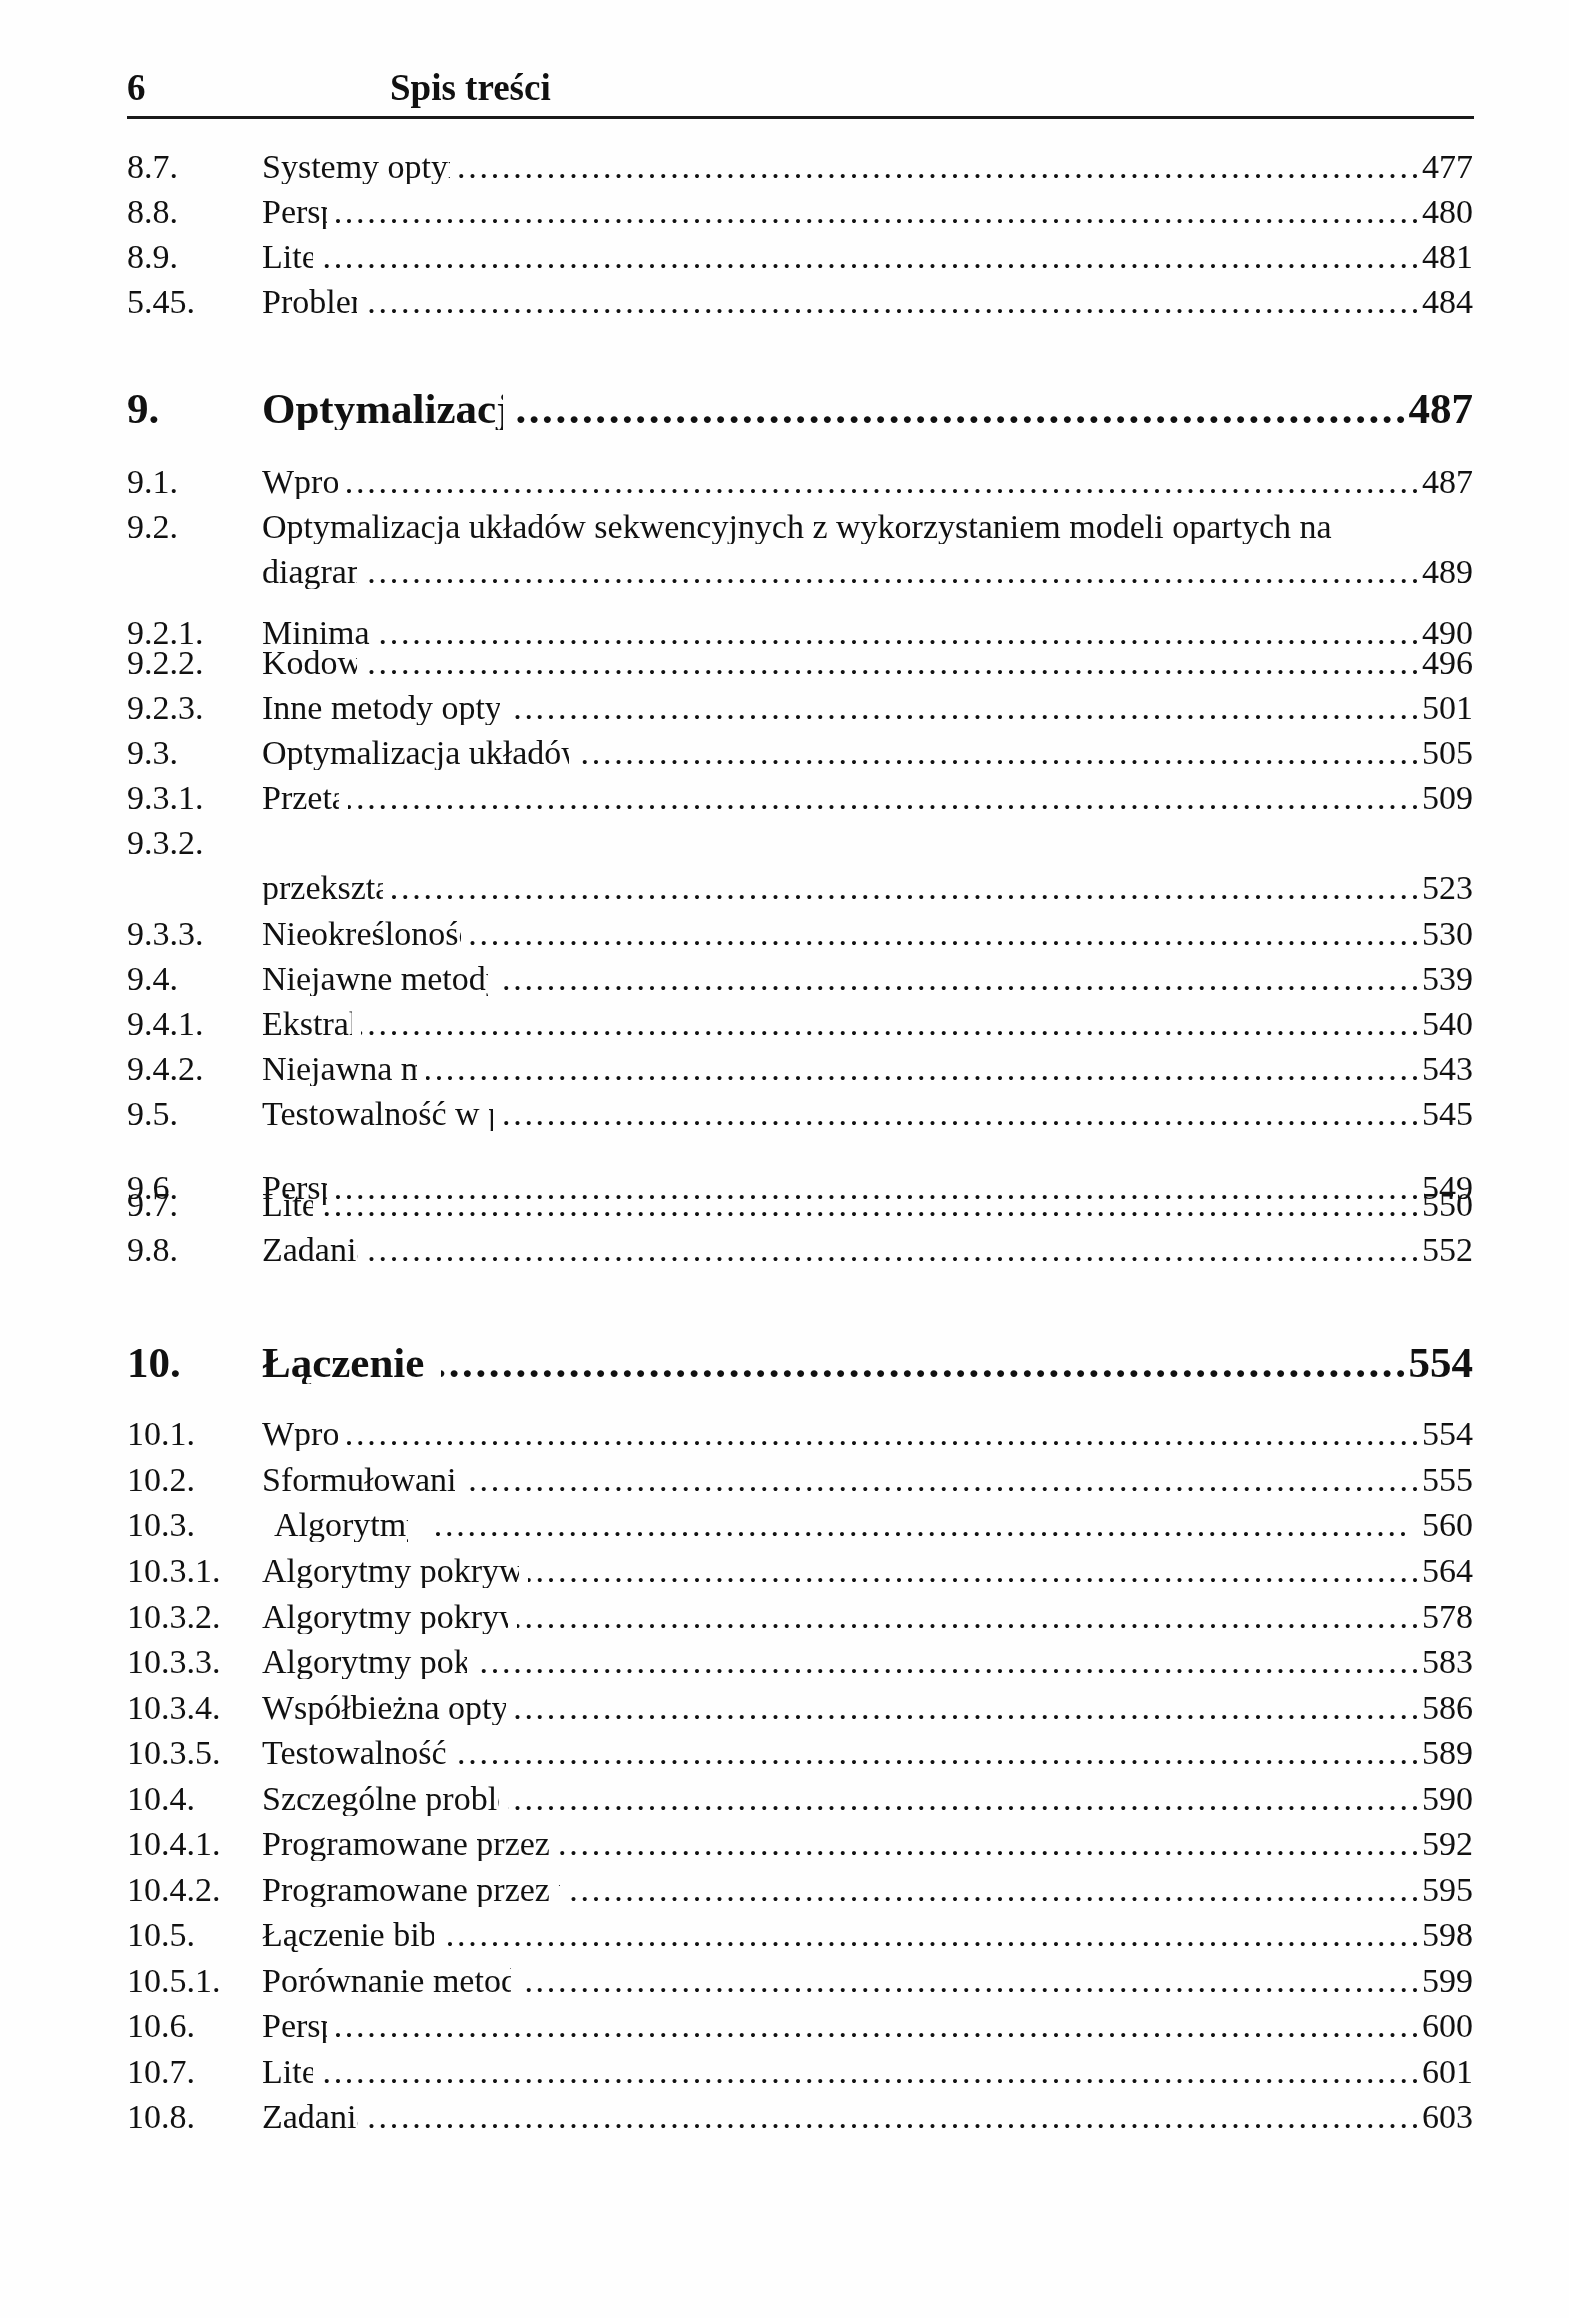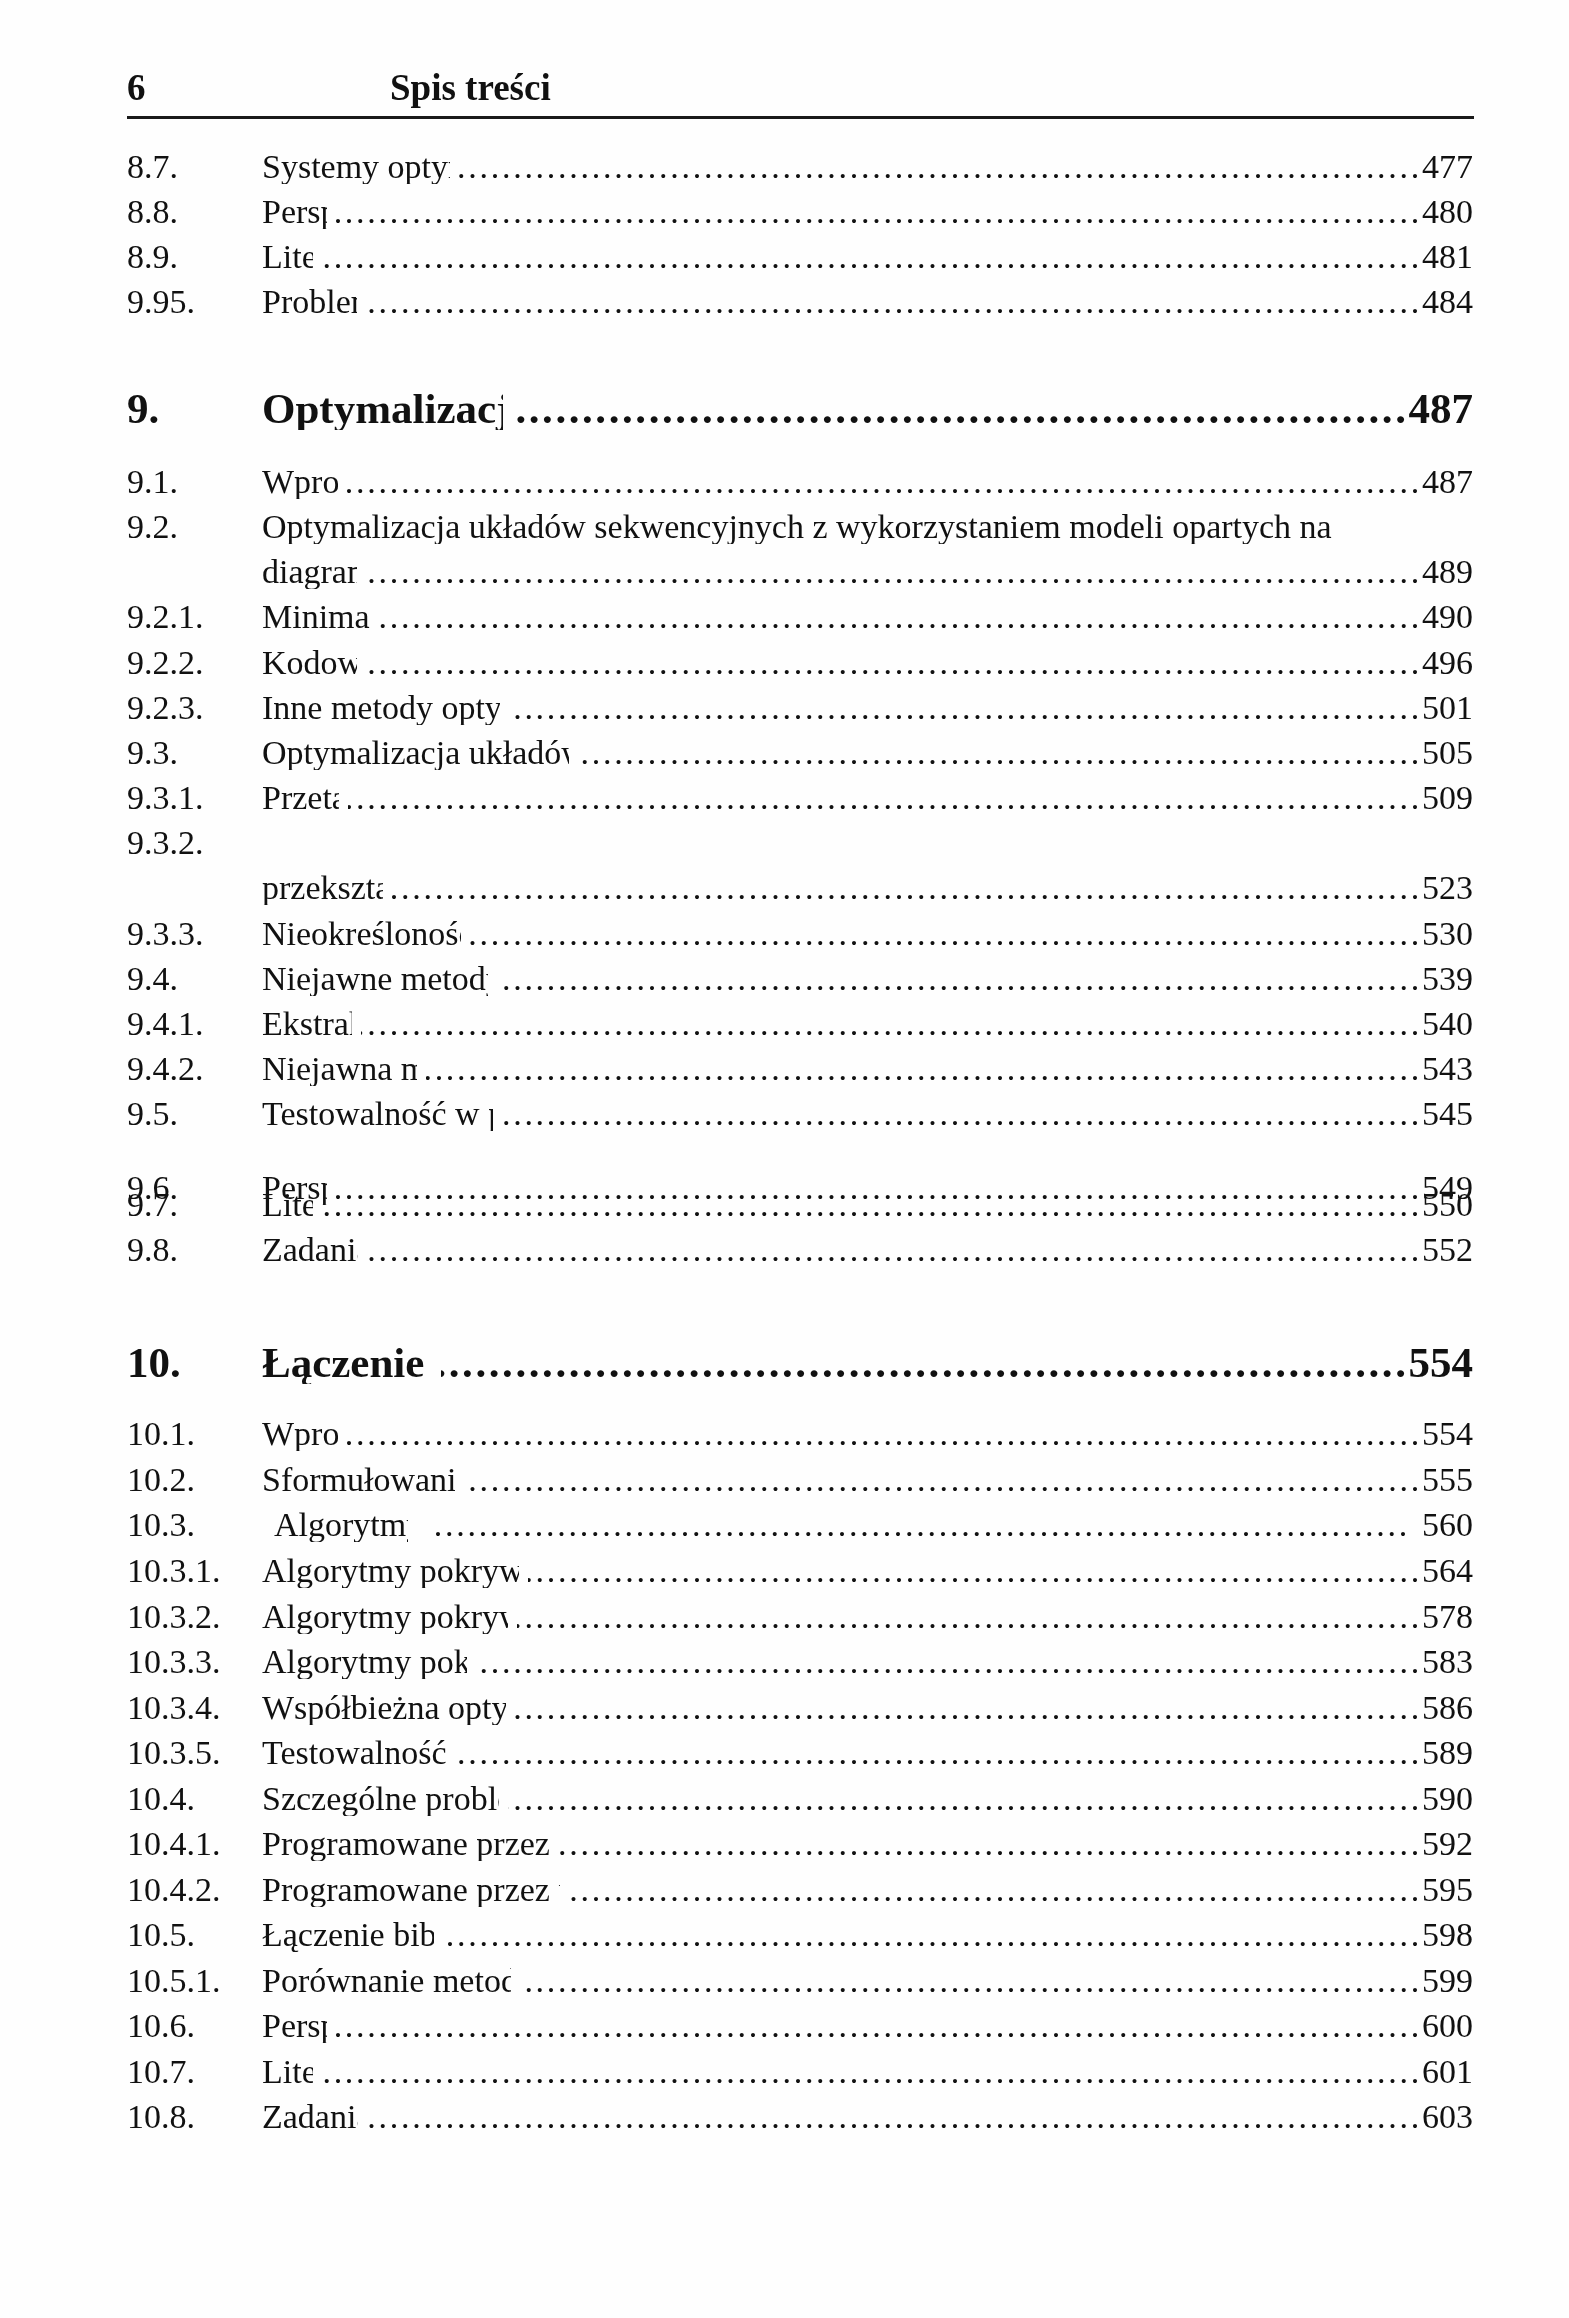--- a/index.html
+++ b/index.html
@@ -46,21 +46,21 @@
         <span class="leader"><span>....................................................................................................................................................................................................................................................................</span></span>
         <span class="page-ref">480</span>
       </div>
       <div class="row" style="top: 240px;">
         <span class="num">8.9.</span>
         <span class="title">Literatura</span>
         <span class="leader"><span>....................................................................................................................................................................................................................................................................</span></span>
         <span class="page-ref">481</span>
       </div>
       <div class="row" style="top: 285px;">
-        <span class="num">9.95.</span>
+        <span class="num">5.45.</span>
         <span class="title">Problemy i zadania</span>
         <span class="leader"><span>....................................................................................................................................................................................................................................................................</span></span>
         <span class="page-ref">484</span>
       </div>
       <div class="row chapter" style="top: 387px;">
         <span class="num">9.</span>
         <span class="title">Optymalizacja sekwencyjnych układów logicznych</span>
         <span class="leader"><span>....................................................................................................................................................................................................................................................................</span></span>
         <span class="page-ref">487</span>
       </div>
@@ -73,21 +73,21 @@
       <div class="row" style="top: 510px;">
         <span class="num">9.2.</span>
         <span class="title">Optymalizacja układów sekwencyjnych z wykorzystaniem modeli opartych na</span>
       </div>
       <div class="row cont" style="top: 555px;">
         <span class="num"></span>
         <span class="title">diagramach stanów</span>
         <span class="leader"><span>....................................................................................................................................................................................................................................................................</span></span>
         <span class="page-ref">489</span>
       </div>
-      <div class="row" style="top: 600px; justify-content: space-between;">
+      <div class="row" style="top: 616px; justify-content: space-between;">
         <span class="num">9.2.1.</span>
         <span class="title">Minimalizacja stanów</span>
         <span class="leader"><span>....................................................................................................................................................................................................................................................................</span></span>
         <span class="page-ref">490</span>
       </div>
       <div class="row" style="top: 646px;">
         <span class="num">9.2.2.</span>
         <span class="title">Kodowanie stanów</span>
         <span class="leader"><span>....................................................................................................................................................................................................................................................................</span></span>
         <span class="page-ref">496</span>

